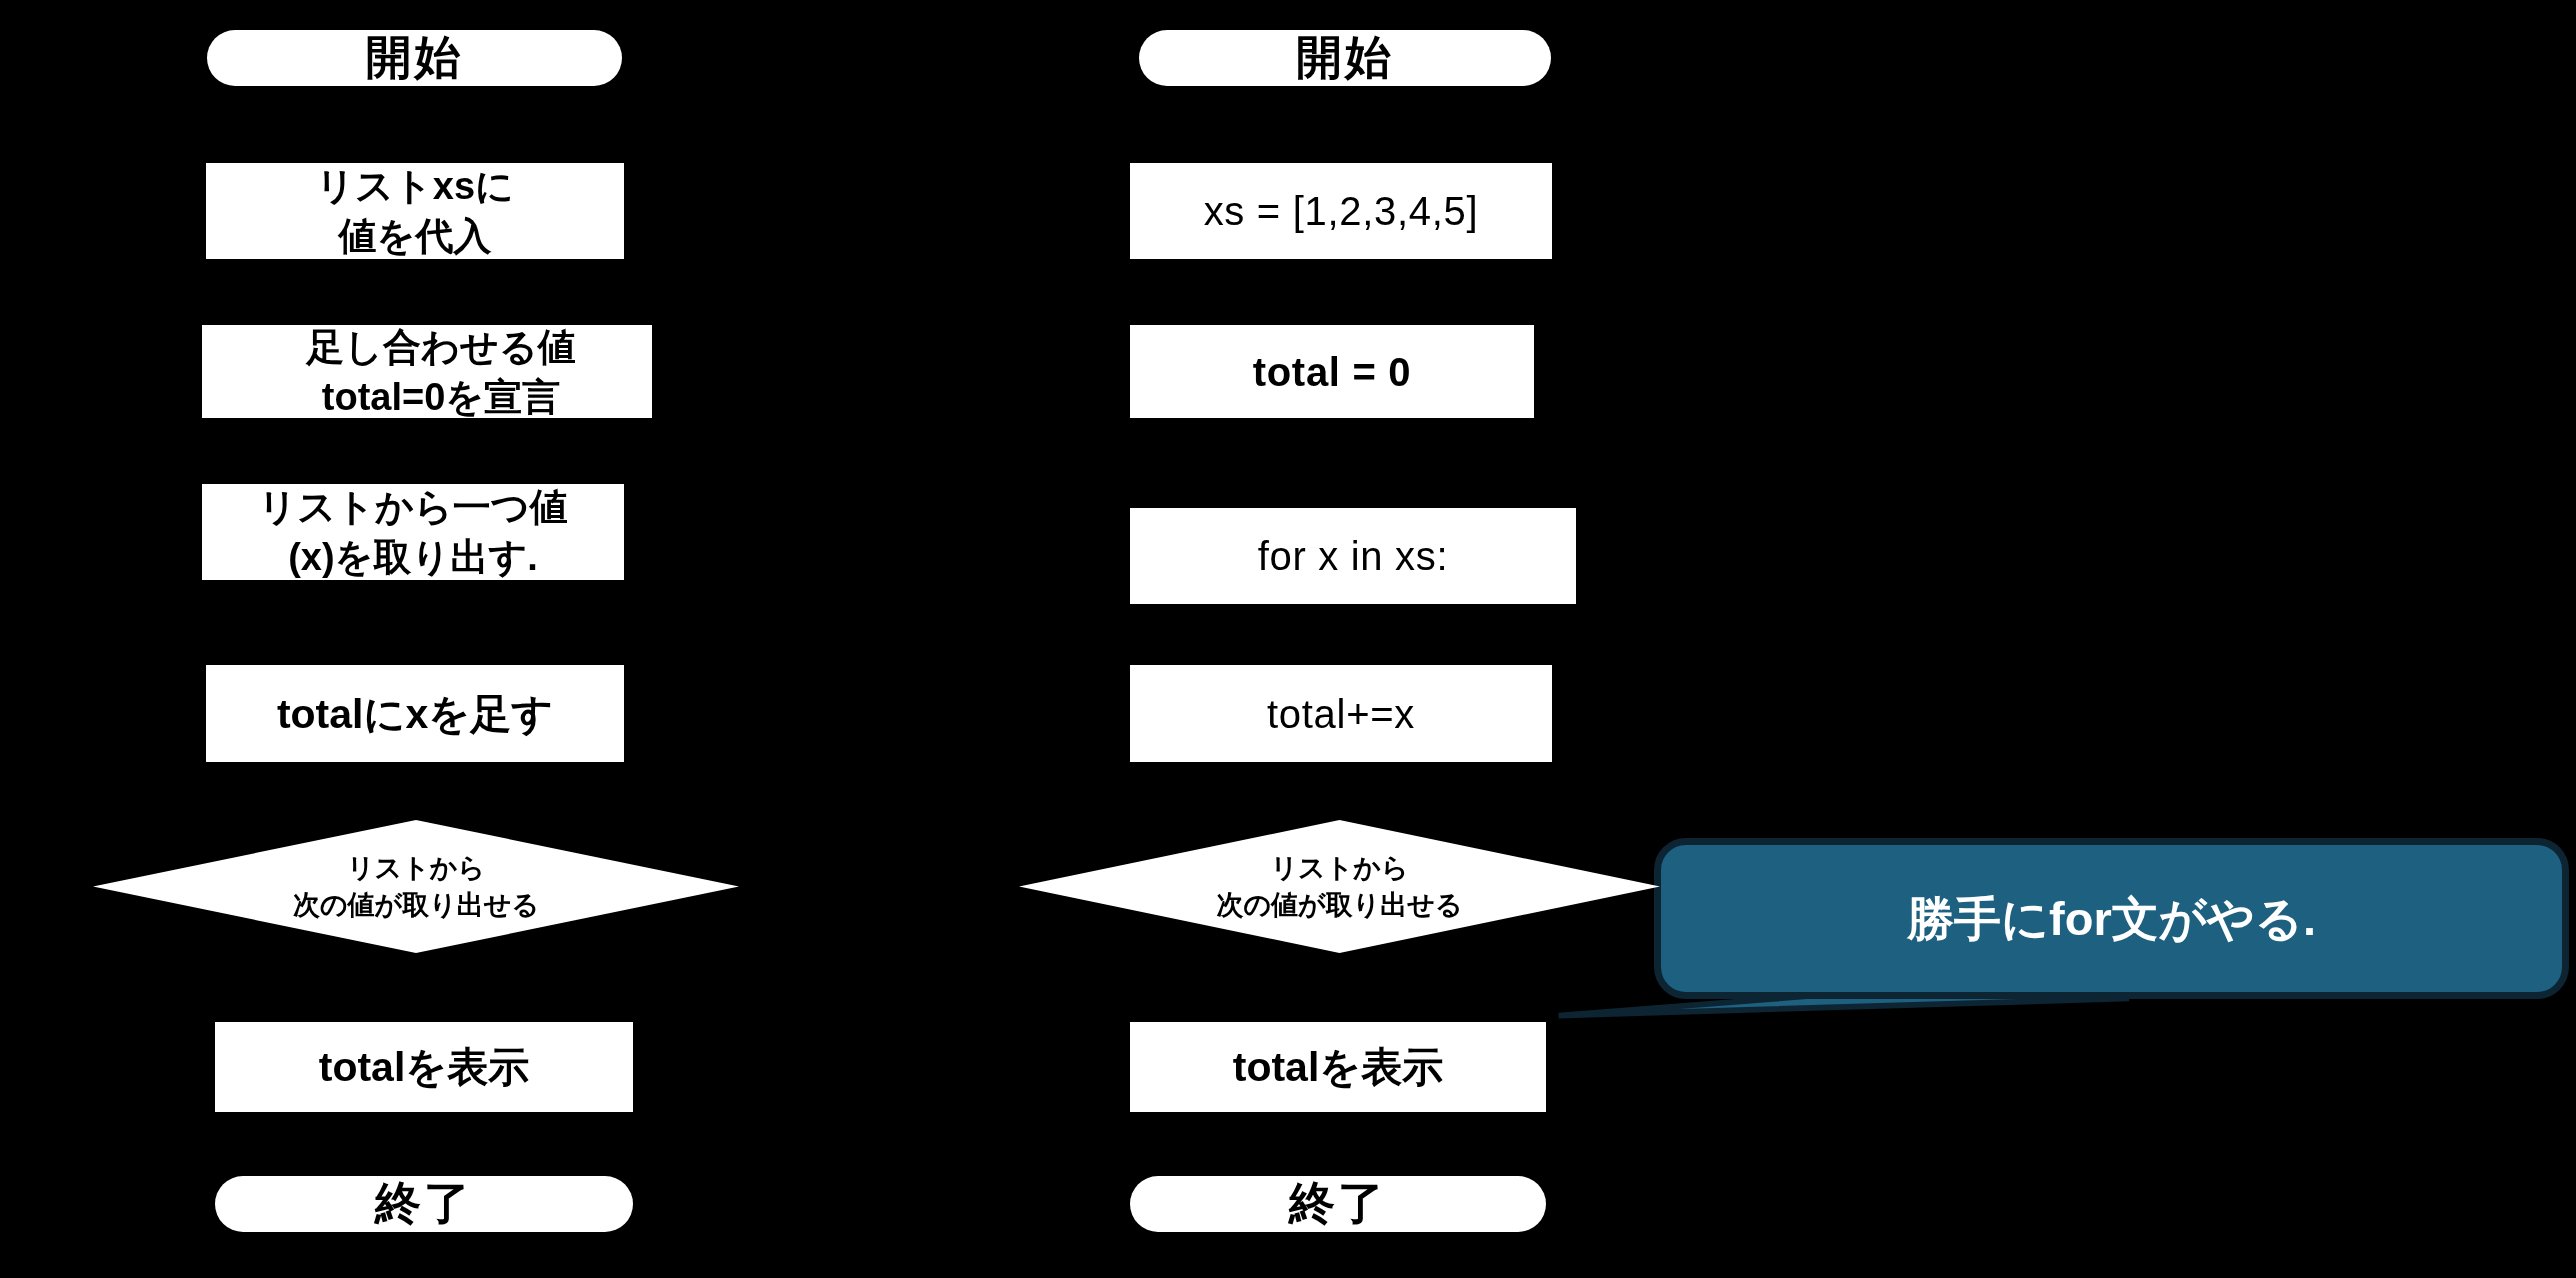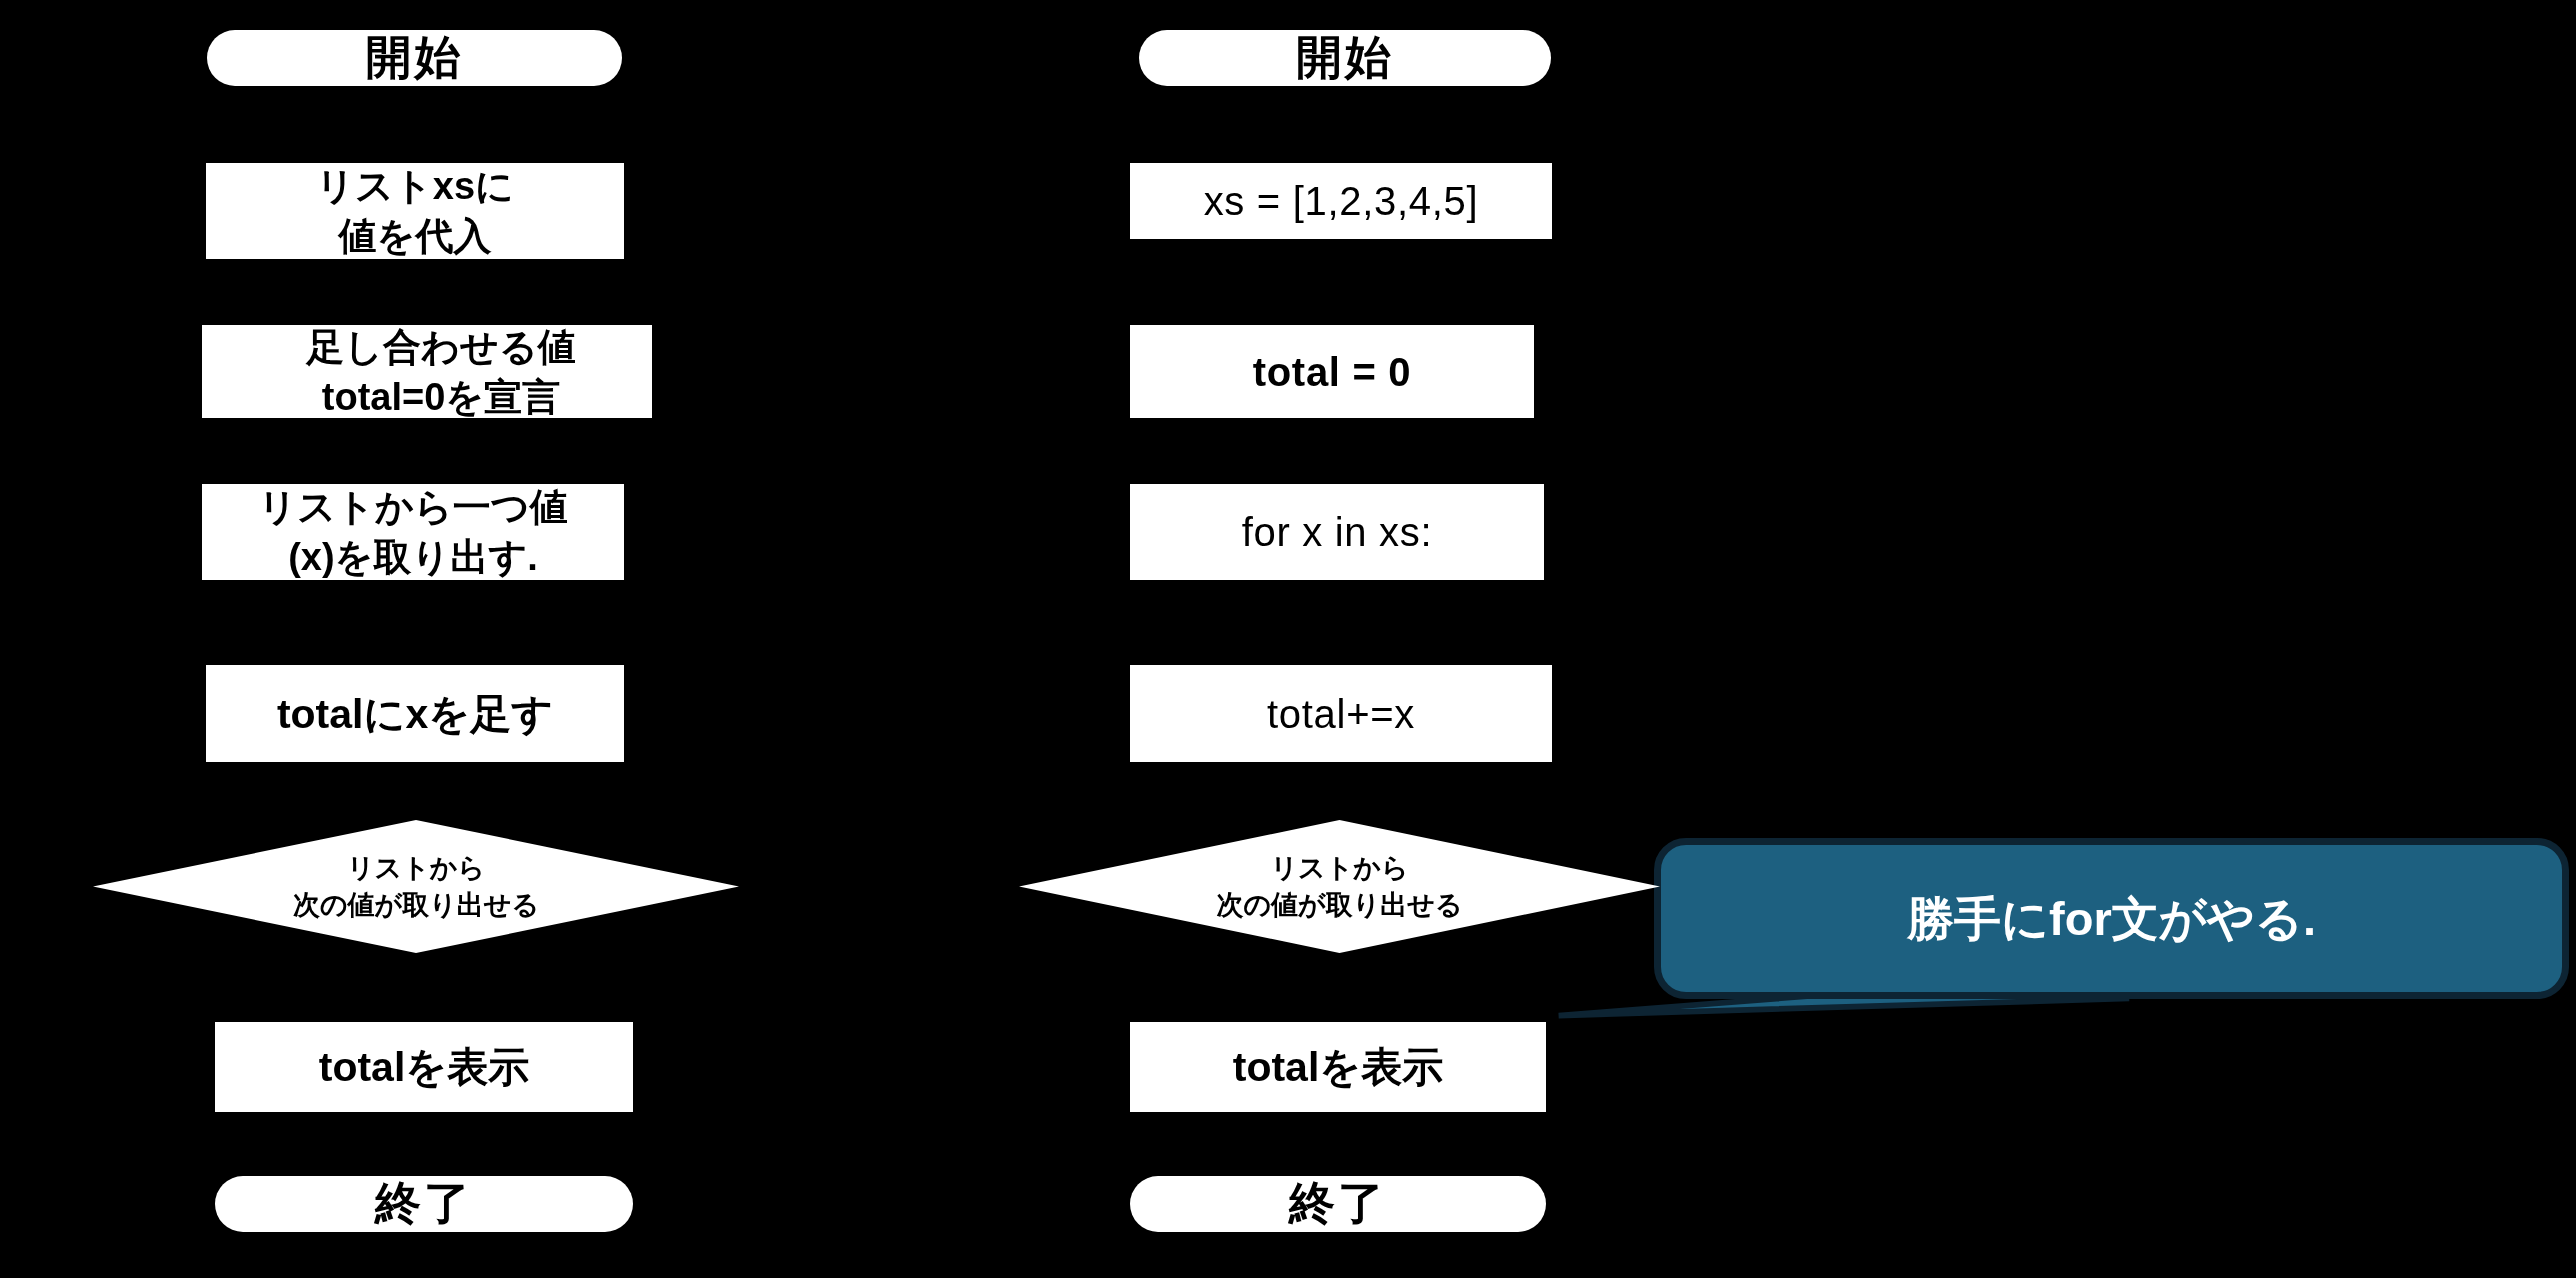--- a/index.html
+++ b/index.html
@@ -94,29 +94,29 @@
   </svg>
   <div class="callout" style="left:1654px;top:838px;width:915px;height:161px;">
     <span class="ln">勝手にfor文がやる.</span>
   </div>
 
   <div>
     <div class="shape terminal" style="left:1139px;top:30px;width:412px;height:56px;">
       <span class="ln">開始</span>
     </div>
 
-    <div class="shape process code" style="left:1130px;top:163px;width:422px;height:76px;">
+    <div class="shape process code" style="left:1130px;top:163px;width:422px;height:96px;">
       <span class="ln">xs = [1,2,3,4,5]</span>
     </div>
 
     <div class="shape process code" style="left:1130px;top:325px;width:404px;height:93px;font-weight:bold;">
       <span class="ln">total = 0</span>
     </div>
 
-    <div class="shape process code" style="left:1130px;top:484px;width:414px;height:96px;justify-content:center;">
+    <div class="shape process code" style="left:1130px;top:508px;width:446px;height:96px;justify-content:center;">
       <span class="ln">for x in xs:</span>
     </div>
 
     <div class="shape process code" style="left:1130px;top:665px;width:422px;height:97px;">
       <span class="ln">total+=x</span>
     </div>
 
     <div class="shape diamond" style="left:1019px;top:820px;width:641px;height:133px;">
       <span class="ln">リストから</span>
       <span class="ln">次の値が取り出せる</span>

